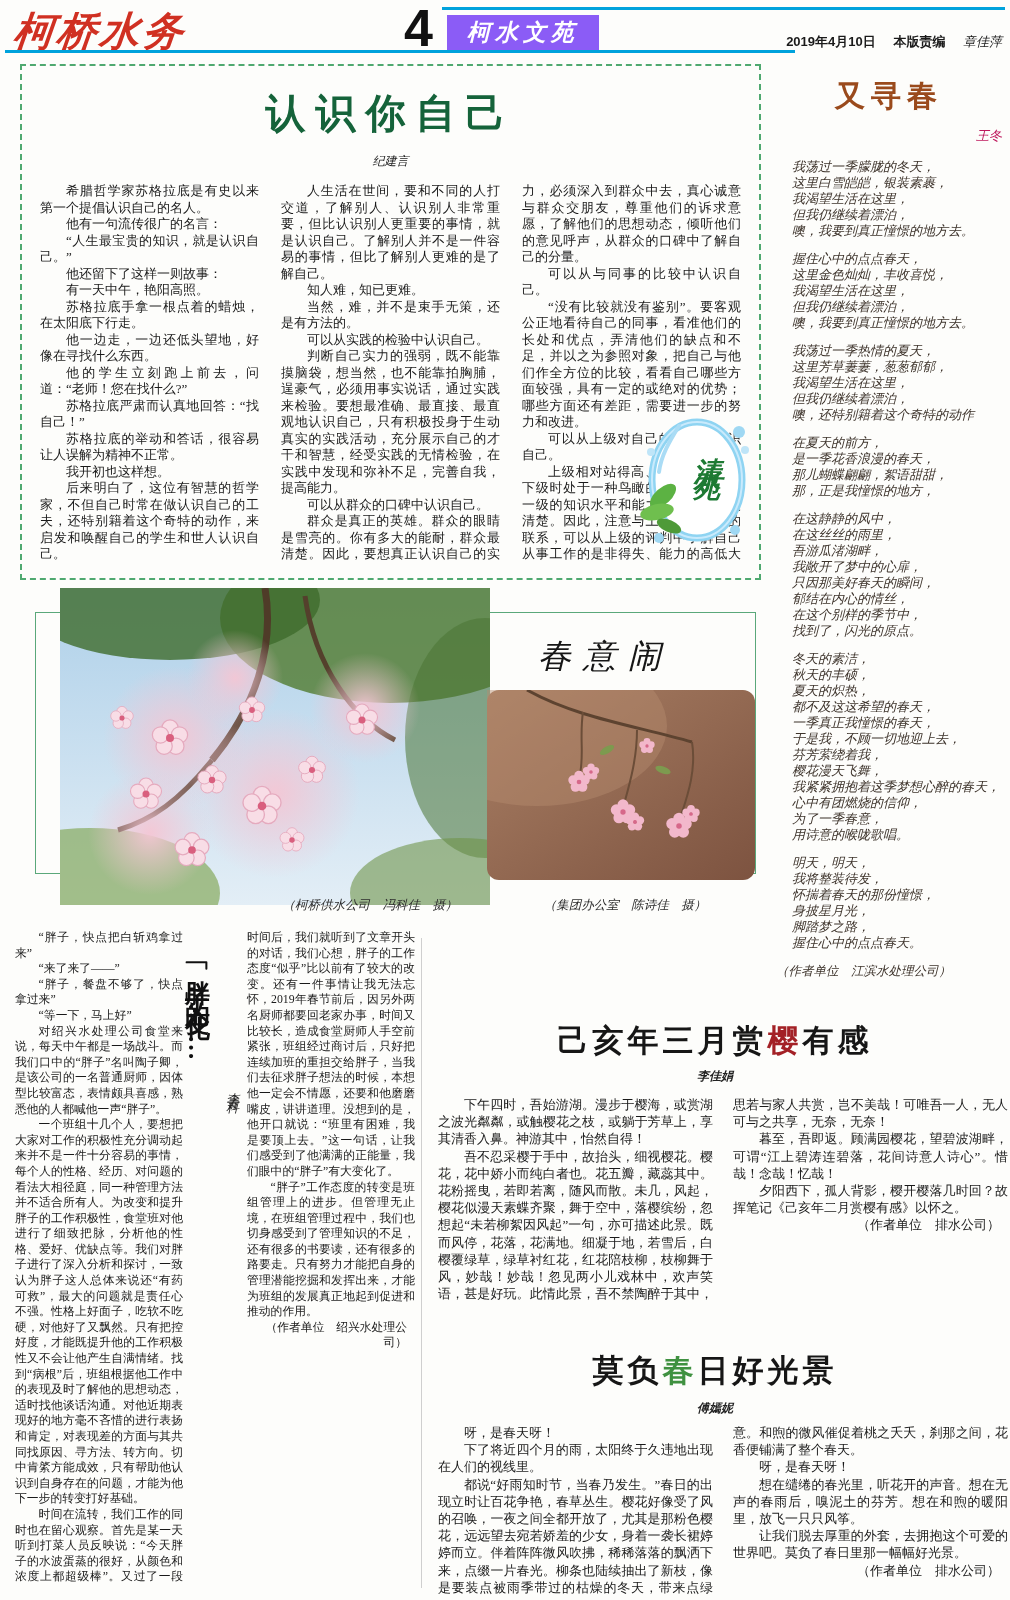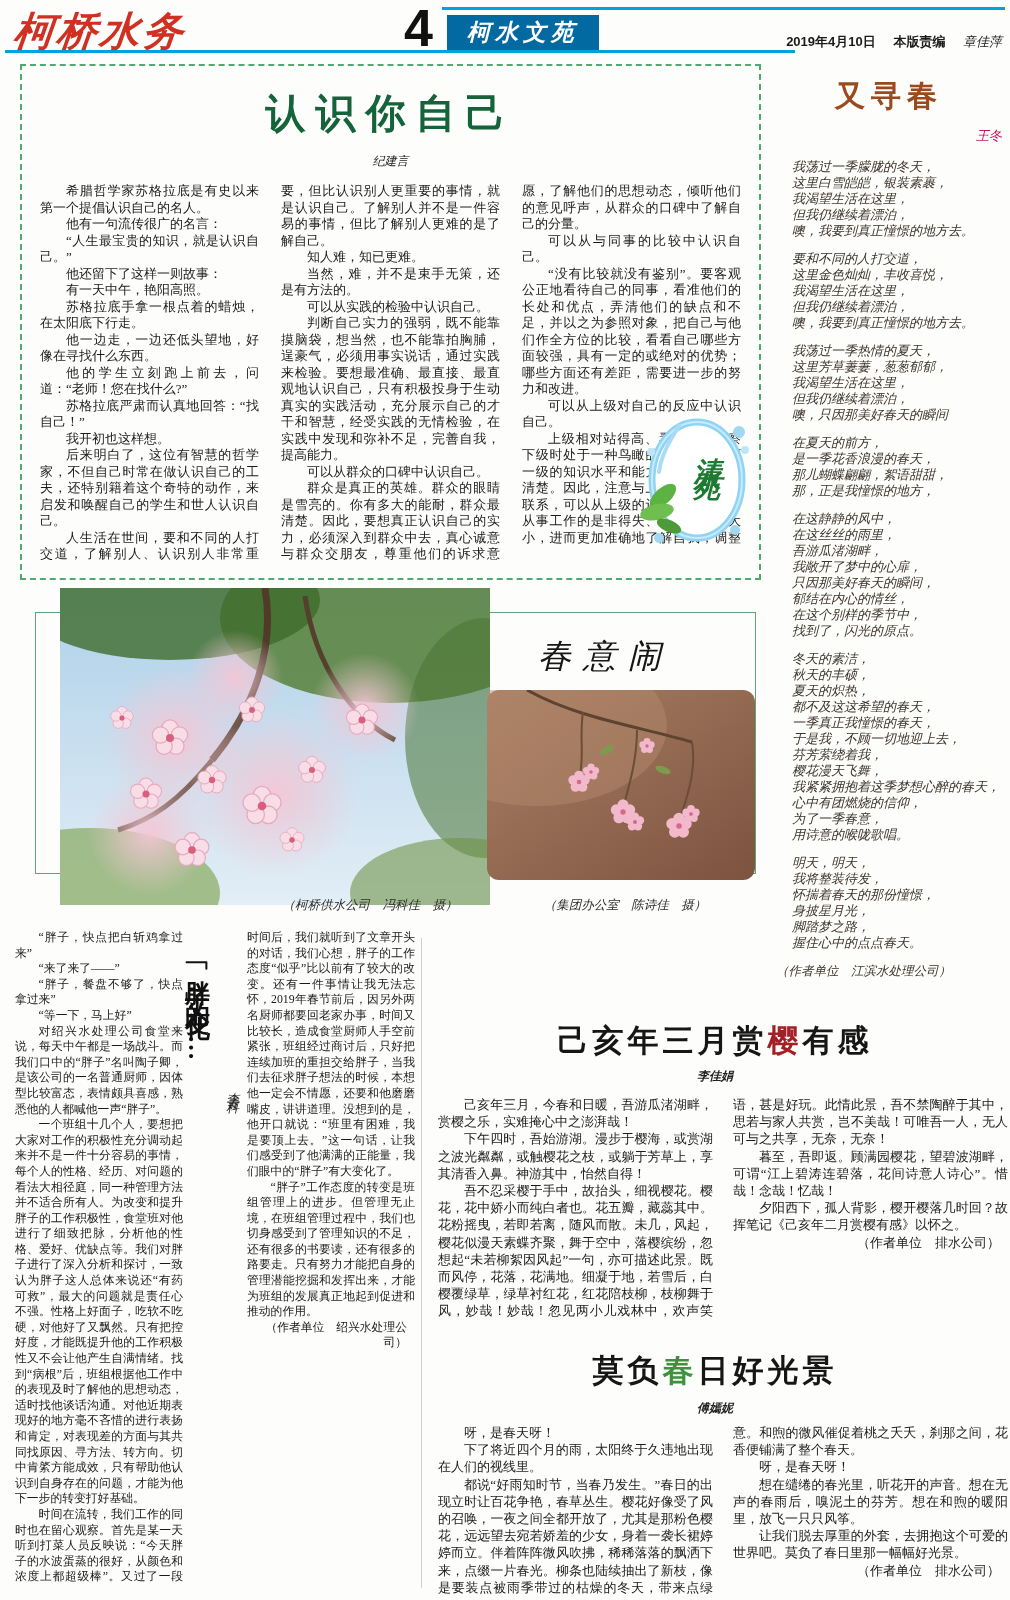--- a/index.html
+++ b/index.html
@@ -5,21 +5,21 @@
   html,body{margin:0;padding:0;background:#e8e8e8;}
   .page{position:relative;width:1010px;height:1600px;background:#fdfdfb;margin:0 auto;
         overflow:hidden;font-family:"Liberation Serif","DejaVu Serif",serif;color:#1a1a1a;}
   
   .masthead{position:absolute;left:14px;top:4px;font-size:40px;font-weight:bold;font-style:italic;
             color:#d03022;letter-spacing:3px;transform:skewX(-6deg);}
   .rule-top{position:absolute;left:442px;top:7px;width:563px;height:3px;background:#00a2dc;}
   .rule-bottom{position:absolute;left:5px;top:50px;width:790px;height:3px;background:#00a2dc;}
   .pagenum{position:absolute;left:404px;top:2px;font-size:52px;line-height:52px;font-weight:bold;
            font-family:"Liberation Sans",sans-serif;color:#111;}
-  .section-box{position:absolute;left:447px;top:15px;width:152px;height:35px;background:#0369a1;
+  .section-box{position:absolute;left:447px;top:15px;width:152px;height:35px;background:#8b5cf6;
                color:#fff;text-align:center;line-height:35px;font-size:23px;font-weight:bold;
                font-style:italic;letter-spacing:5px;}
   .dateline{position:absolute;right:8px;top:33px;font-size:13px;font-weight:bold;
             font-family:"Liberation Sans",sans-serif;}
   .dateline .sep{display:inline-block;width:14px;}
   .dateline .editor-name{font-family:"DejaVu Serif",serif;font-weight:normal;font-style:italic;}
   
   .main-box{position:absolute;left:20px;top:64px;width:741px;height:516px;box-sizing:border-box;
             border:2px dashed #4fa970;background:#fdfdfb;}
   .main-title{margin:20px 0 0;text-align:center;font-size:40px;letter-spacing:10px;color:#15633a;
@@ -111,20 +111,21 @@
     <div class="main-cols">
         <p class="para">希腊哲学家苏格拉底是有史以来第一个提倡认识自己的名人。</p>
         <p class="para">他有一句流传很广的名言：</p>
         <p class="para">“人生最宝贵的知识，就是认识自己。”</p>
         <p class="para">他还留下了这样一则故事：</p>
         <p class="para">有一天中午，艳阳高照。</p>
         <p class="para">苏格拉底手拿一根点着的蜡烛，在太阳底下行走。</p>
         <p class="para">他一边走，一边还低头望地，好像在寻找什么东西。</p>
         <p class="para">他的学生立刻跑上前去，问道：“老师！您在找什么?”</p>
         <p class="para">苏格拉底严肃而认真地回答：“找自己！”</p>
+        <p class="para">苏格拉底的举动和答话，很容易让人误解为精神不正常。</p>
         <p class="para">我开初也这样想。</p>
         <p class="para">后来明白了，这位有智慧的哲学家，不但自己时常在做认识自己的工夫，还特别籍着这个奇特的动作，来启发和唤醒自己的学生和世人认识自己。</p>
         <p class="para">人生活在世间，要和不同的人打交道，了解别人、认识别人非常重要，但比认识别人更重要的事情，就是认识自己。了解别人并不是一件容易的事情，但比了解别人更难的是了解自己。</p>
         <p class="para">知人难，知已更难。</p>
         <p class="para">当然，难，并不是束手无策，还是有方法的。</p>
         <p class="para">可以从实践的检验中认识自己。</p>
         <p class="para">判断自己实力的强弱，既不能靠摸脑袋，想当然，也不能靠拍胸脯，逞豪气，必须用事实说话，通过实践来检验。要想最准确、最直接、最直观地认识自己，只有积极投身于生动真实的实践活动，充分展示自己的才干和智慧，经受实践的无情检验，在实践中发现和弥补不足，完善自我，提高能力。</p>
         <p class="para">可以从群众的口碑中认识自己。</p>
         <p class="para">群众是真正的英雄。群众的眼睛是雪亮的。你有多大的能耐，群众最清楚。因此，要想真正认识自己的实力，必须深入到群众中去，真心诚意与群众交朋友，尊重他们的诉求意愿，了解他们的思想动态，倾听他们的意见呼声，从群众的口碑中了解自己的分量。</p>
         <p class="para">可以从与同事的比较中认识自己。</p>
@@ -155,32 +156,32 @@
     <div class="poem-author">王冬</div>
     <div class="poem-body">
         <div class="stanza">
           <div class="poem-line">我荡过一季朦胧的冬天，</div>
           <div class="poem-line">这里白雪皑皑，银装素裹，</div>
           <div class="poem-line">我渴望生活在这里，</div>
           <div class="poem-line">但我仍继续着漂泊，</div>
           <div class="poem-line">噢，我要到真正憧憬的地方去。</div>
         </div>
         <div class="stanza">
-          <div class="poem-line">要和不同的人打交道，</div>
+          <div class="poem-line">握住心中的点点春天，</div>
           <div class="poem-line">这里金色灿灿，丰收喜悦，</div>
           <div class="poem-line">我渴望生活在这里，</div>
           <div class="poem-line">但我仍继续着漂泊，</div>
           <div class="poem-line">噢，我要到真正憧憬的地方去。</div>
         </div>
         <div class="stanza">
           <div class="poem-line">我荡过一季热情的夏天，</div>
           <div class="poem-line">这里芳草萋萋，葱葱郁郁，</div>
           <div class="poem-line">我渴望生活在这里，</div>
           <div class="poem-line">但我仍继续着漂泊，</div>
-          <div class="poem-line">噢，只因那美好春天的瞬间</div>
+          <div class="poem-line">噢，还特别籍着这个奇特的动作</div>
         </div>
         <div class="stanza">
           <div class="poem-line">在夏天的前方，</div>
           <div class="poem-line">是一季花香浪漫的春天，</div>
           <div class="poem-line">那儿蝴蝶翩翩，絮语甜甜，</div>
           <div class="poem-line">那，正是我憧憬的地方，</div>
         </div>
         <div class="stanza">
           <div class="poem-line">在这静静的风中，</div>
           <div class="poem-line">在这丝丝的雨里，</div>
@@ -324,21 +325,20 @@
       <div class="fatty-author">李青科</div>
     </div>
   </section>
 
   <div class="vrule"></div>
 
   <section>
     <h2 class="sakura-title"><span>己亥年三月赏</span><span class="char-red">樱</span><span>有感</span></h2>
     <div class="byline sakura-byline">李佳娟</div>
     <div class="sakura-cols flow">
-        <p class="para">己亥年三月，今春和日暖，吾游瓜渚湖畔，赏樱之乐，实难掩心中之澎湃哉！</p>
         <p class="para">下午四时，吾始游湖。漫步于樱海，或赏湖之波光粼粼，或触樱花之枝，或躺于芳草上，享其清香入鼻。神游其中，怡然自得！</p>
         <p class="para">吾不忍采樱于手中，故抬头，细视樱花。樱花，花中娇小而纯白者也。花五瓣，藏蕊其中。花粉摇曳，若即若离，随风而散。未几，风起，樱花似漫天素蝶齐聚，舞于空中，落樱缤纷，忽想起“未若柳絮因风起”一句，亦可描述此景。既而风停，花落，花满地。细凝于地，若雪后，白樱覆绿草，绿草衬红花，红花陪枝柳，枝柳舞于风，妙哉！妙哉！忽见两小儿戏林中，欢声笑语，甚是好玩。此情此景，吾不禁陶醉于其中，思若与家人共赏，岂不美哉！可唯吾一人，无人可与之共享，无奈，无奈！</p>
         <p class="para">暮至，吾即返。顾满园樱花，望碧波湖畔，可谓“江上碧涛连碧落，花间诗意人诗心”。惜哉！念哉！忆哉！</p>
         <p class="para">夕阳西下，孤人背影，樱开樱落几时回？故挥笔记《己亥年二月赏樱有感》以怀之。</p>
         <p class="para">（作者单位　排水公司）</p>
       </div>
   </section>
 
   <section>
     <h2 class="spring-title"><span>莫负</span><span class="char-green">春</span><span>日好光景</span></h2>

